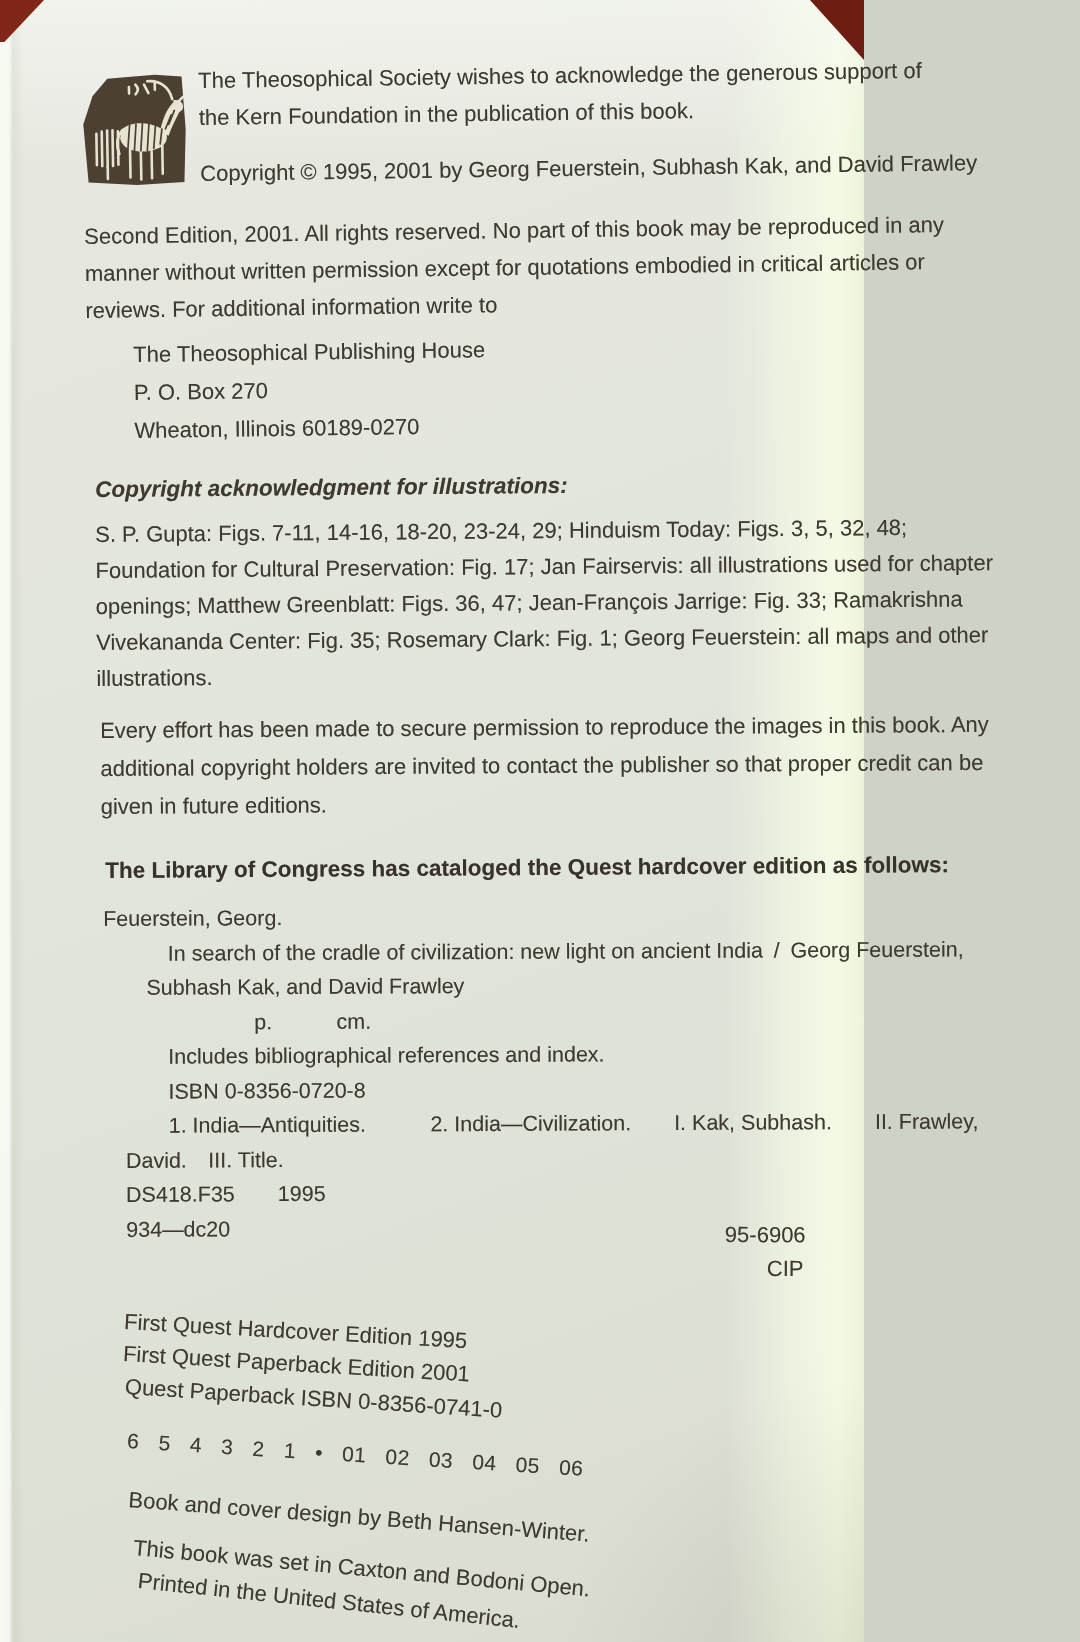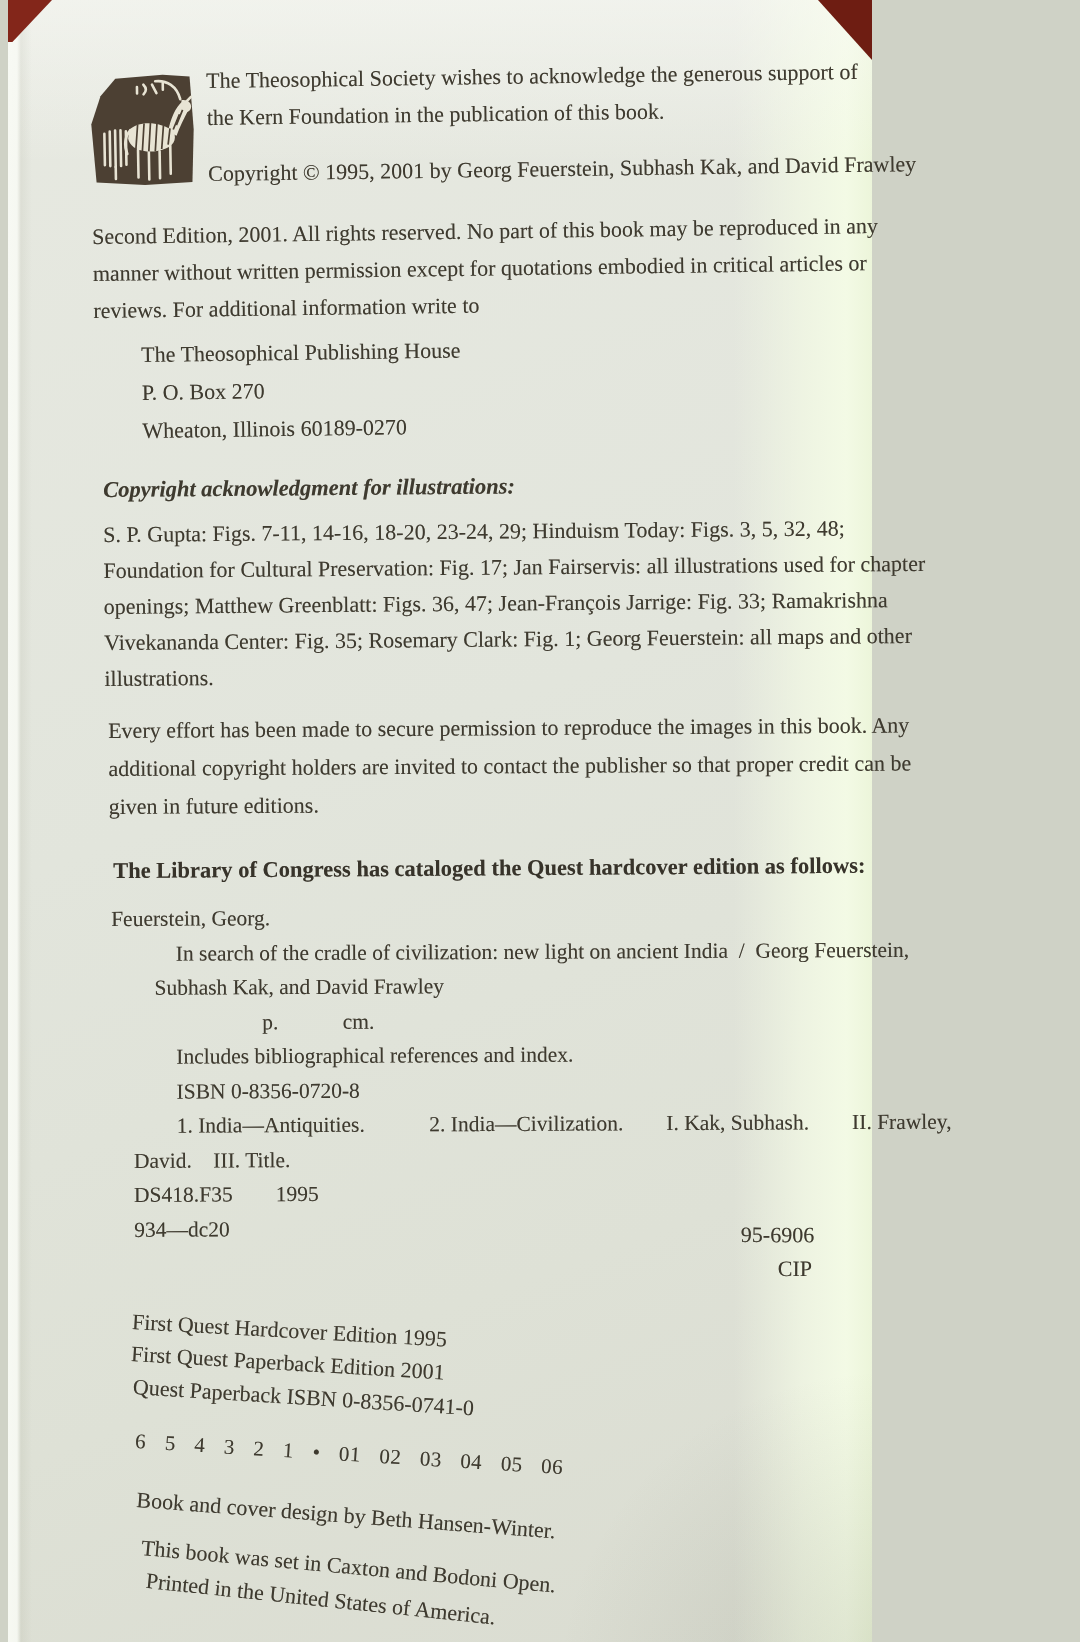--- a/index.html
+++ b/index.html
@@ -1,28 +1,27 @@
 <!DOCTYPE html>
 <html><head>
 <meta charset="utf-8">
 <style>
   html,body{margin:0;padding:0;}
   body{width:1080px;height:1642px;overflow:hidden;background:#cfd2c6;}
   .page{
     position:relative;width:864px;height:1642px;
-    font-family:Liberation Serif, serif;
+    font-family:Liberation Sans, sans-serif;
     color:#3e3a2f;
     text-shadow:0 0 0.6px rgba(62,58,47,0.38);
     background:
       radial-gradient(55% 28% at 102% 103%, rgba(92,98,76,0.16), transparent 70%),
       linear-gradient(90deg, rgba(248,250,244,0.95) 0px, rgba(248,250,244,0.88) 9px, rgba(140,140,118,0.10) 13px, rgba(140,140,118,0) 24px),
       linear-gradient(180deg, rgba(250,251,247,0.55) 0%, rgba(250,251,247,0) 10%),
       linear-gradient(90deg, rgba(227,230,221,0) 84%, rgba(240,246,227,0.85) 92%, rgba(243,250,229,1) 97%, rgba(236,245,218,1) 100%),
       linear-gradient(160deg, #e7e9e1 0%, #e2e5dc 45%, #dee1d6 75%, #dadcd1 100%);
-    margin-left: 8px;
   }
   .sec{position:absolute;transform-origin:0 0;}
   .ln{white-space:pre;}
   .t{font-size:22px;line-height:37px;}
   .t34{font-size:21.5px;line-height:34.5px;}
   .t38{font-size:22px;line-height:38px;}
   .t31{font-size:22px;line-height:32px;}
   .it{font-style:italic;font-weight:600;font-size:22.5px;}
   .bold{font-weight:bold;color:#37332a;font-size:22.5px;}
   .nums{font-size:21px;word-spacing:0.62em;letter-spacing:0.02em;}

